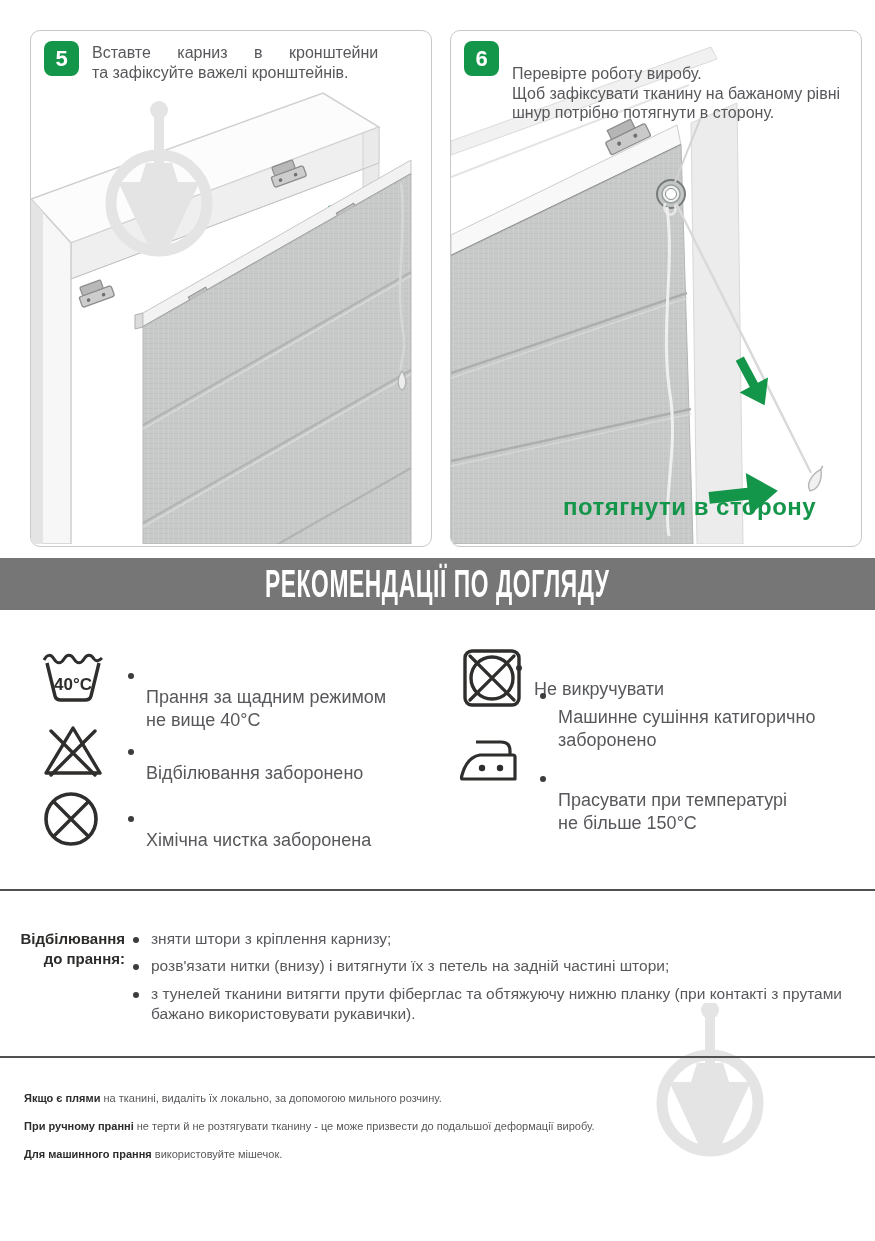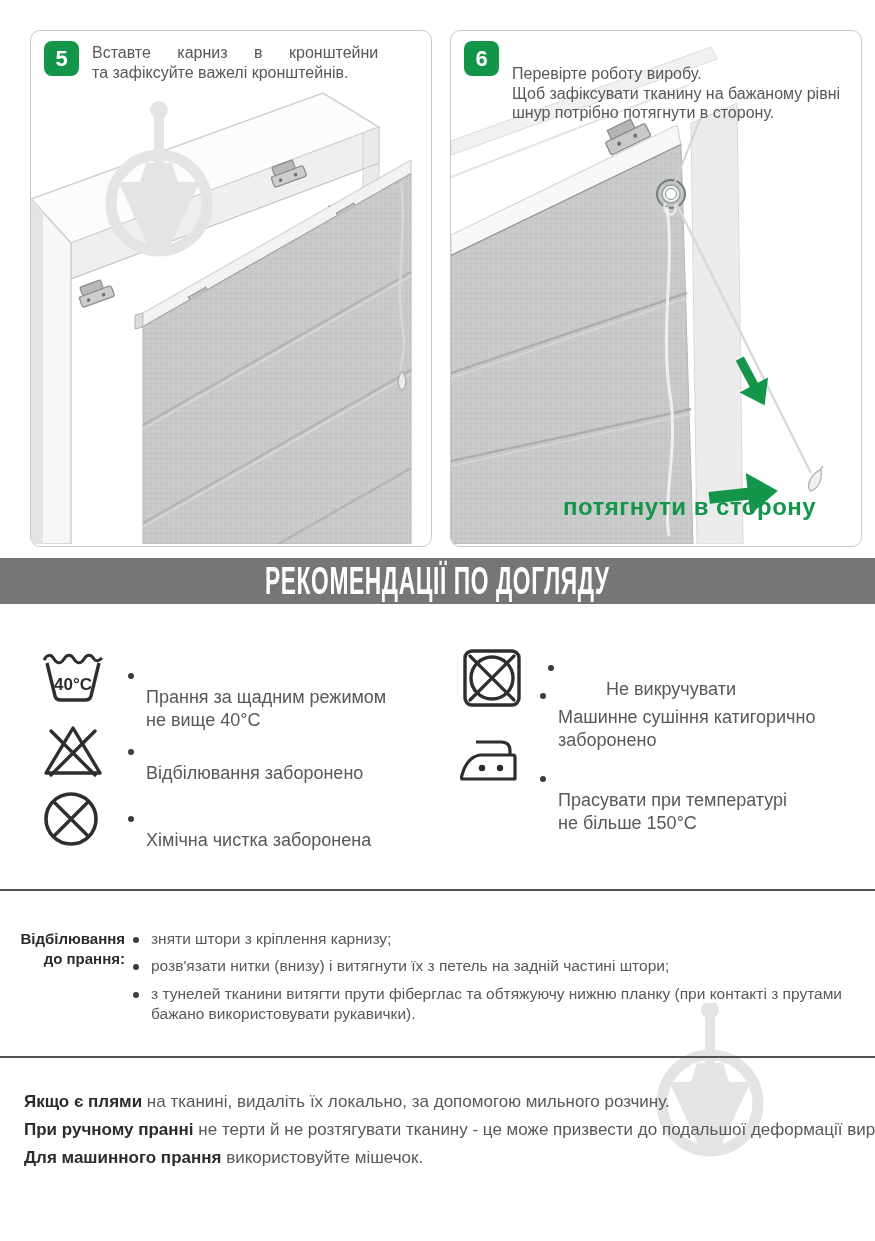--- a/index.html
+++ b/index.html
@@ -22,42 +22,42 @@
   .badge{flex:none;width:35px;height:35px;border-radius:8px;background:var(--green);color:#fff;
          font-weight:bold;font-size:22px;display:flex;align-items:center;justify-content:center;}
   .step-text{font-size:16px;line-height:1.22;color:var(--txt);padding-top:2px;}
   .jline{display:block;word-spacing:22px;white-space:nowrap;}
   .pre{white-space:pre-line;margin-top:21px;}
   .illu{position:absolute;inset:0;z-index:1;}
   .pull-note{position:absolute;left:112px;top:462px;z-index:2;font-size:24px;font-weight:bold;
              color:var(--green);letter-spacing:.5px;white-space:nowrap;}
 
   
-  .banner{position:absolute;left:0;top:558px;width:875px;height:46px;background:#767676;
+  .banner{position:absolute;left:0;top:558px;width:875px;height:52px;background:#767676;
           display:flex;align-items:center;justify-content:center;}
   .banner-text{color:#fff;font-weight:bold;font-size:38px;letter-spacing:1px;
                transform:scaleX(.6);white-space:nowrap;}
 
   
   .care-icon{position:absolute;z-index:1;}
   .care-text{position:absolute;display:flex;align-items:flex-start;font-size:18px;
              line-height:1.26;color:var(--txt);}
   .dot{flex:none;width:6px;height:6px;border-radius:50%;background:#3c3c3e;margin:8px 12px 0 0;}
 
   
   .hr{position:absolute;left:0;width:875px;height:2px;background:#515151;z-index:2;}
 
   
   .wash-label{position:absolute;left:20px;top:929px;width:105px;text-align:right;font-weight:bold;
               font-size:15px;line-height:1.3;color:var(--dark);white-space:pre-line;z-index:2;}
   .wash-row{position:absolute;left:133px;width:728px;display:flex;font-size:15.5px;
             line-height:1.3;color:var(--txt);z-index:2;}
 
   
-  .note{position:absolute;left:24px;font-size:17px;color:var(--txt);z-index:2;white-space:nowrap;}
+  .note{position:absolute;left:24px;font-size:11px;color:var(--txt);z-index:2;white-space:nowrap;}
   .note b{color:var(--dark);font-weight:bold;}
 
   .wm-bottom{position:absolute;left:630px;top:1003px;z-index:0;}
   svg text{font-family:"Liberation Sans","DejaVu Sans",sans-serif;}
 </style>
 </head>
 <body>
 
 <div class="page">
 
@@ -235,21 +235,21 @@
   <div class="care-text" style="left:128px;top:808px;">
     <span class="dot"></span>
     <div class="pre">Хімічна чистка заборонена</div>
   </div>
 
   <svg class="care-icon" style="left:462px;top:648px;" width="60" height="60" viewBox="0 0 60 60">
     <rect x="3" y="3" width="54" height="54" rx="7" fill="none" stroke="#2f2e2d" stroke-width="3.4"></rect>
     <circle cx="30" cy="30" r="21" fill="none" stroke="#2f2e2d" stroke-width="3.4"></circle>
     <path d="M8,8 L52,52 M52,8 L8,52" stroke="#2f2e2d" stroke-width="3.2" stroke-linecap="round"></path>
   </svg>
-  <div class="care-text" style="left:548px;top:657px;gap:40px;">
+  <div class="care-text" style="left:516px;top:657px;">
     <span class="dot"></span>
     <div class="pre">Не викручувати</div>
   </div>
   <div class="care-text" style="left:540px;top:685px;">
     <span class="dot"></span>
     <div class="pre">Машинне сушіння катигорично
 заборонено</div>
   </div>
 
   <svg class="care-icon" style="left:458px;top:737px;" width="66" height="48" viewBox="0 0 66 48">

